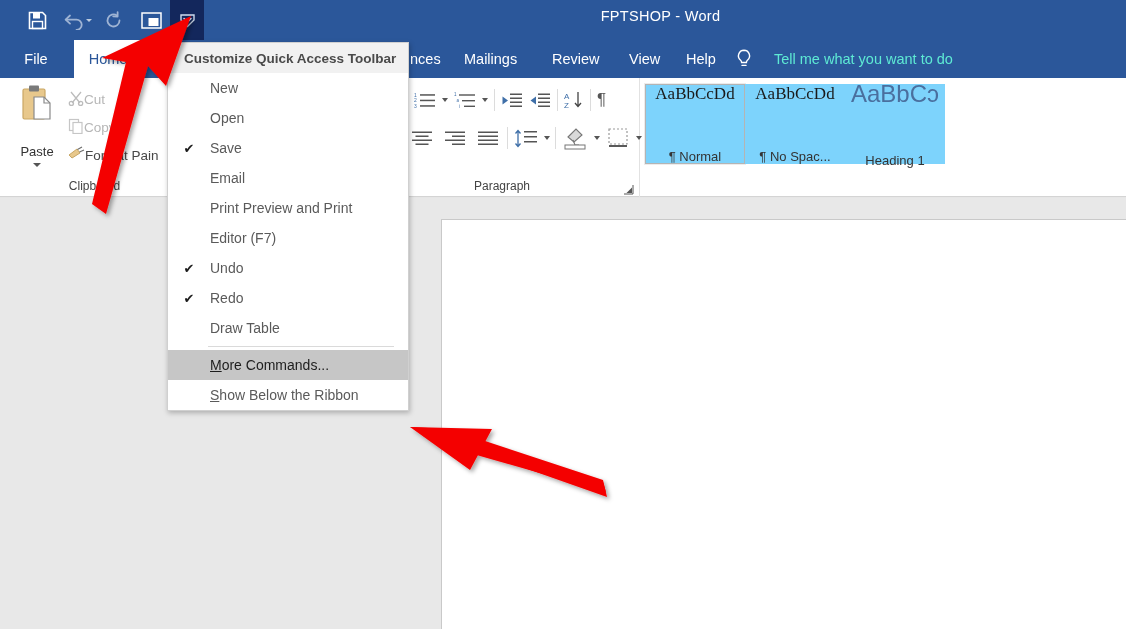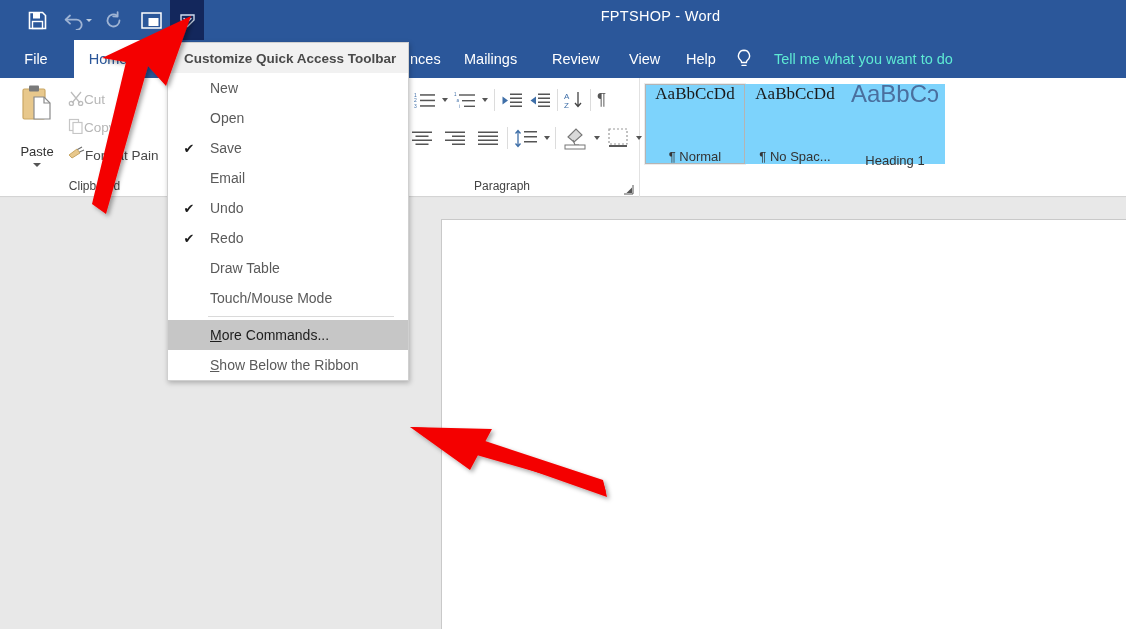--- a/index.html
+++ b/index.html
@@ -560,34 +560,38 @@
     </div>
     <div class="menu-item">
       <span class="check">✔</span>
       <span class="mlabel">Save</span>
     </div>
     <div class="menu-item">
       <span class="check"></span>
       <span class="mlabel">Email</span>
     </div>
     <div class="menu-item">
+      <span class="check"></span>
+      <span class="mlabel">Print Preview and Print</span>
+    </div>
+    <div class="menu-item">
+      <span class="check"></span>
+      <span class="mlabel">Editor (F7)</span>
+    </div>
+    <div class="menu-item">
       <span class="check">✔</span>
       <span class="mlabel">Undo</span>
     </div>
     <div class="menu-item">
       <span class="check">✔</span>
       <span class="mlabel">Redo</span>
     </div>
     <div class="menu-item">
       <span class="check"></span>
       <span class="mlabel">Draw Table</span>
-    </div>
-    <div class="menu-item">
-      <span class="check"></span>
-      <span class="mlabel">Touch/Mouse Mode</span>
     </div>
 
     <div class="menu-sep"></div>
 
     <div class="menu-item highlight">
       <span class="check"></span>
       <span class="mlabel uline-first"><span class="uline">M</span>ore Commands...</span>
     </div>
     <div class="menu-item">
       <span class="check"></span>

